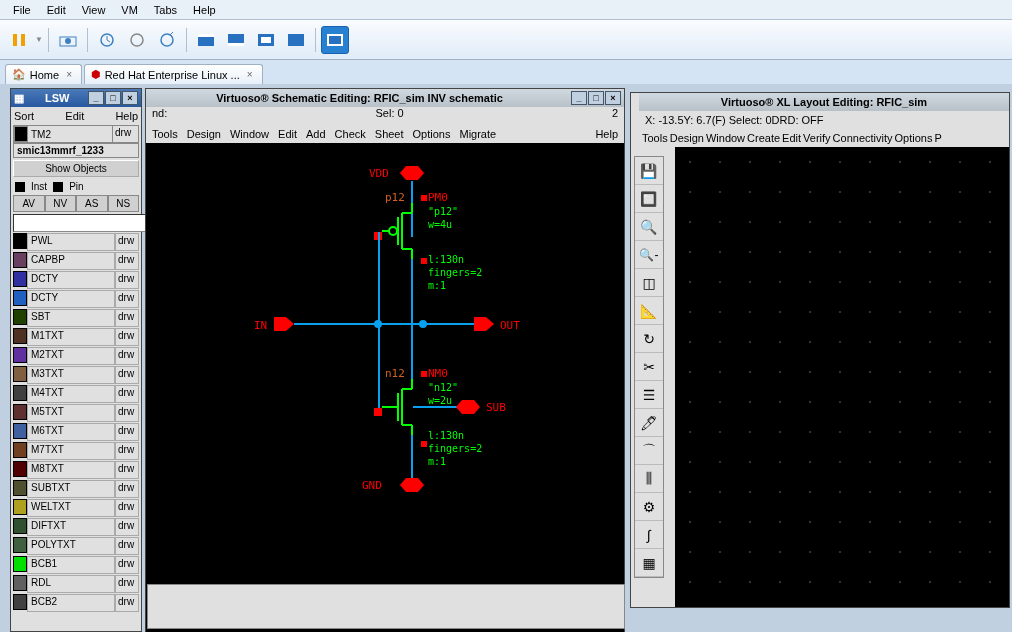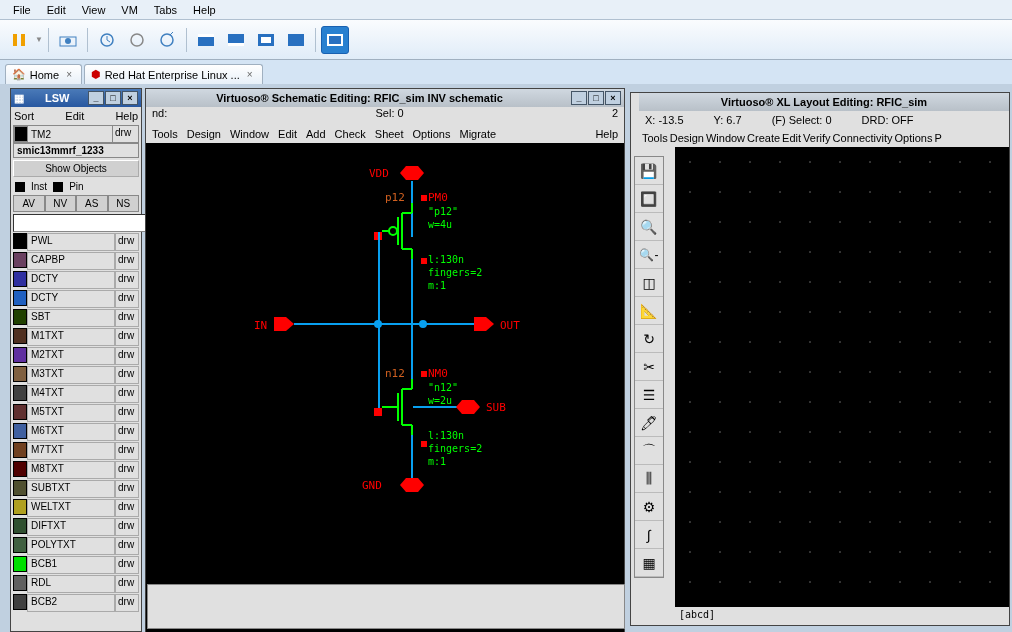--- a/index.html
+++ b/index.html
@@ -379,41 +379,40 @@
           <polygon points="0,10 6,3 18,3 24,10 18,17 6,17" fill="#f00"></polygon>
         </svg>
     </div>
 
   </div>
 
   <div class="window layoutwin">
     <div class="titlebar light">
       <span style="flex:1;text-align:center;font-weight:bold">Virtuoso® XL Layout Editing: RFIC_sim</span>
     </div>
-    <div class="info" style="background:#e0e0e0;height:18px;display:flex;align-items:center;font-size:11px;padding:0 6px;gap:30px">
+    <div class="info" style="background:#e0e0e0;height:18px;display:flex;align-items:center;font-size:11px;padding:0 6px;">
       <span>X: -13.5</span>
       <span>Y: 6.7</span>
       <span>(F) Select: 0</span>
       <span>DRD: OFF</span>
     </div>
     <div class="menu2" style="background:#e0e0e0;height:18px;display:flex;align-items:center;font-size:11px;gap:2px;padding:0 3px">
       <span>Tools</span>
       <span>Design</span>
       <span>Window</span>
       <span>Create</span>
       <span>Edit</span>
       <span>Verify</span>
       <span>Connectivity</span>
       <span>Options</span>
       <span>P</span>
     </div>
     <div class="laycanvas">
       <div class="dotgrid"></div>
     </div>
-    <div style="height:18px;background:#e0e0e0;font-size:10px;padding:2px 4px;margin-left:36px;font-family:monospace">[abcd]</div>
   </div>
 
   <div class="lay-tool">
     <div class="tbtn">💾</div>
     <div class="tbtn">🔲</div>
     <div class="tbtn">🔍</div>
     <div class="tbtn">
         <span style="font-size:12px">🔍-</span>
       </div>
     <div class="tbtn">◫</div>

